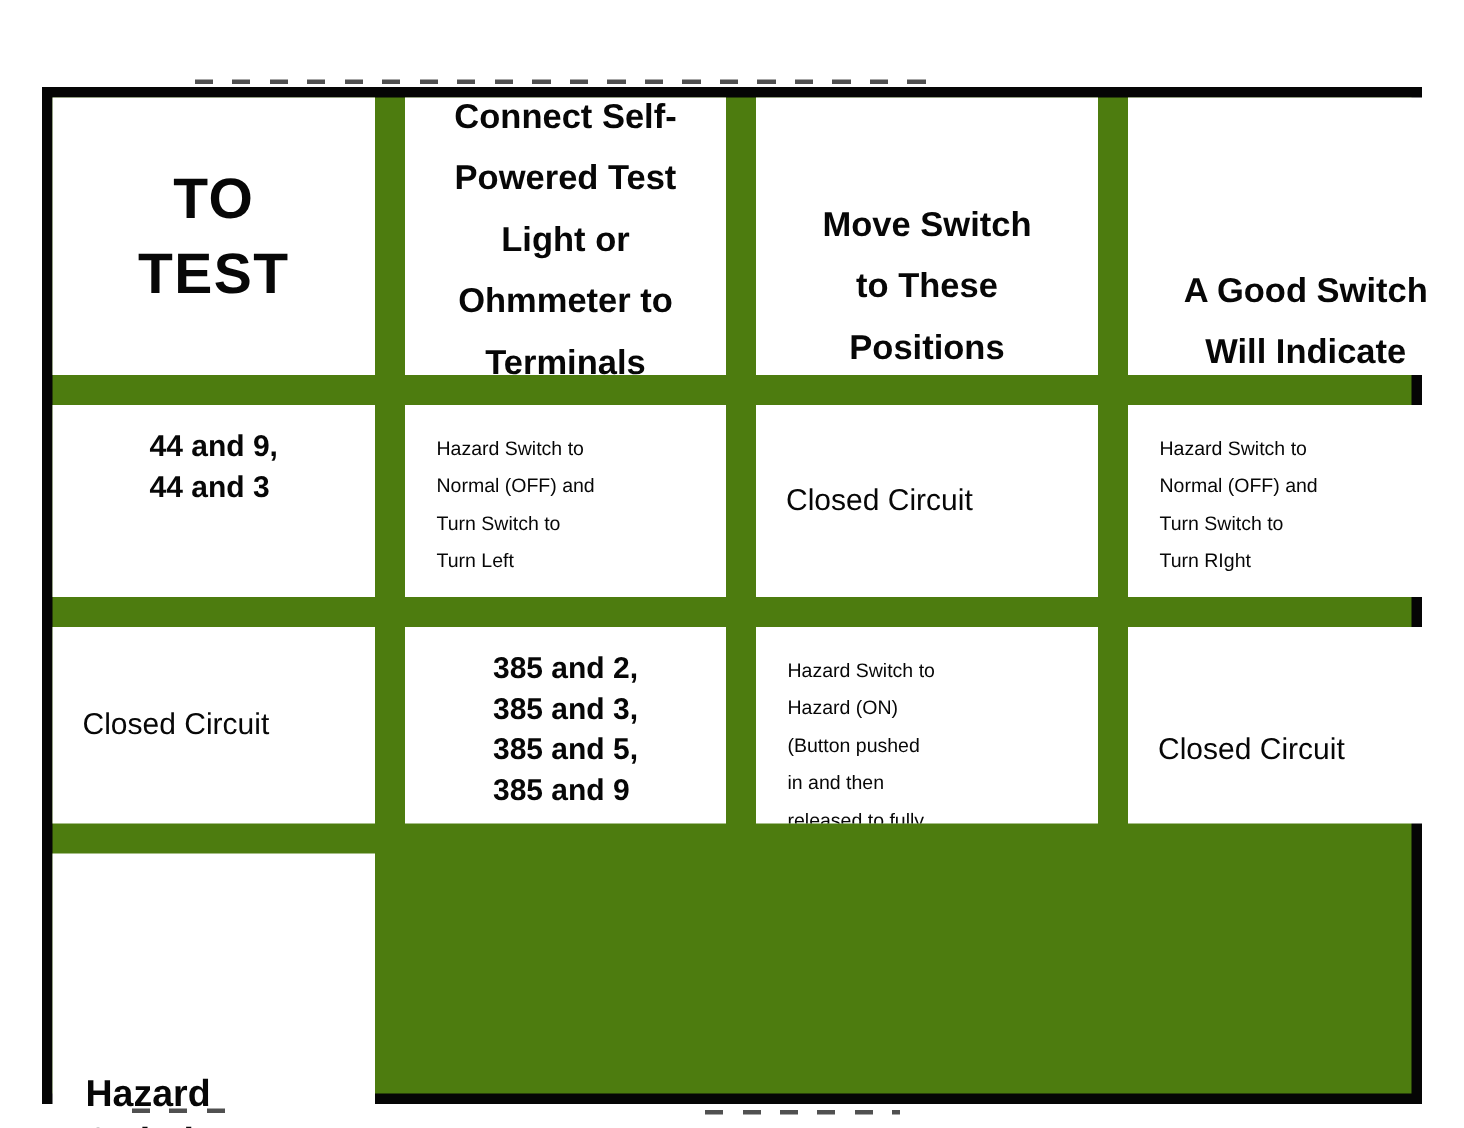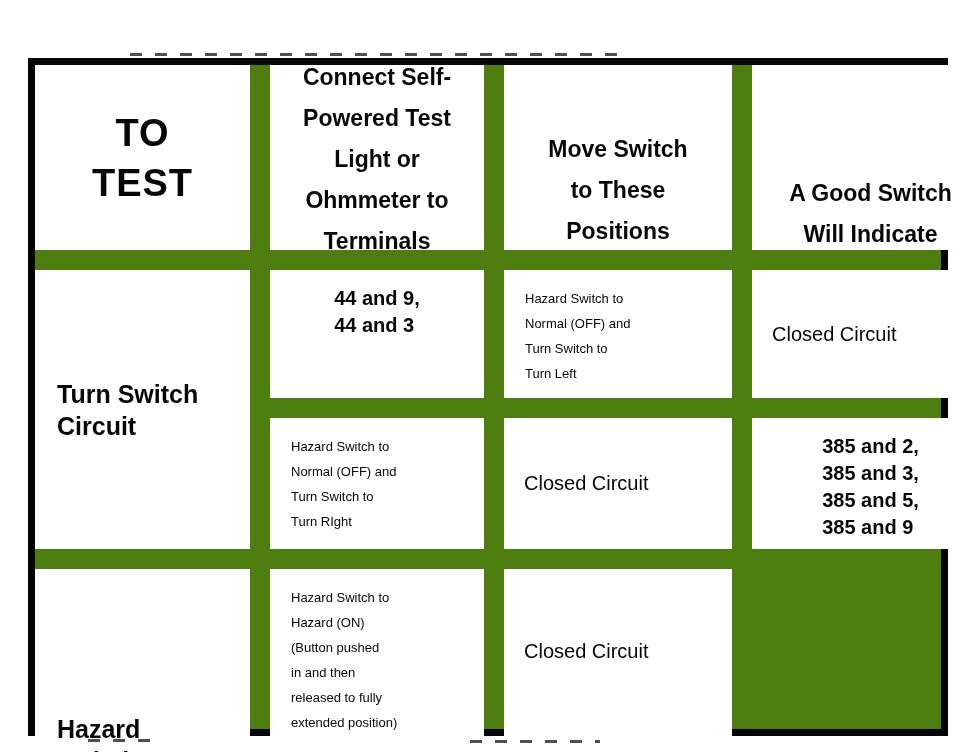--- a/index.html
+++ b/index.html
@@ -143,24 +143,20 @@
     <div class="cell hd hd-std hd-move">
       <span>Move Switch
 to These
 Positions</span>
     </div>
     <div class="cell hd hd-std hd-good">
       <span>A Good Switch
 Will Indicate</span>
     </div>
 
-    <div class="cell rowlabel span-two">
-      <span>Turn Switch
-Circuit</span>
-    </div>
     <div class="cell terminals">
       <span>44 and 9,
 44 and 3</span>
     </div>
     <div class="cell positions">
       <span>Hazard Switch to
 Normal (OFF) and
 Turn Switch to
 Turn Left</span>
     </div>

